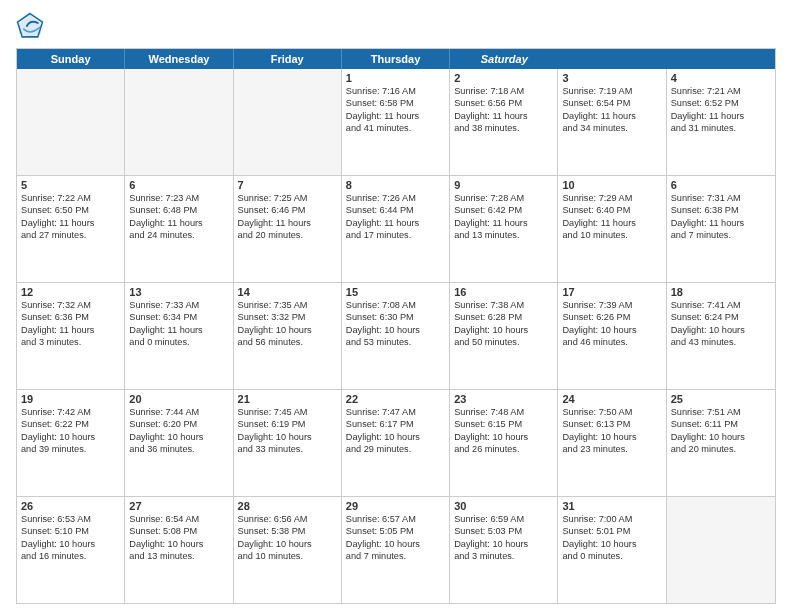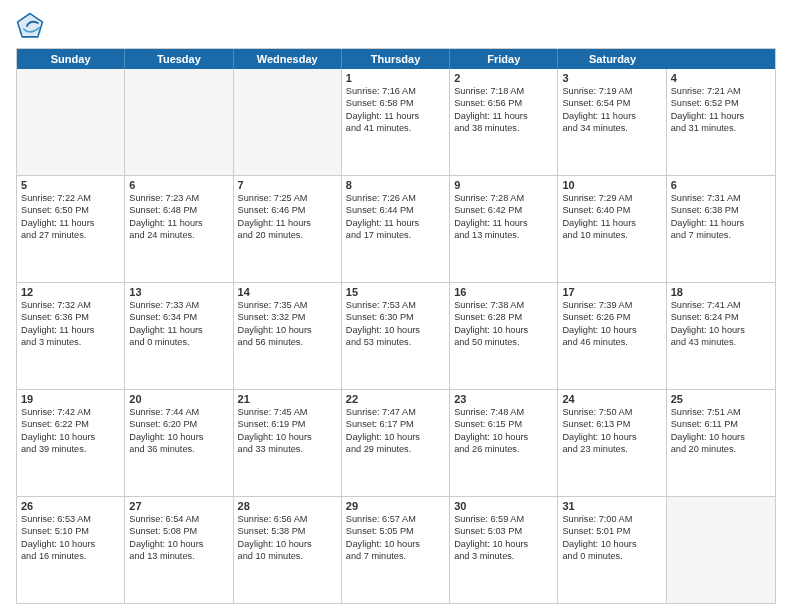--- a/index.html
+++ b/index.html
@@ -71,21 +71,21 @@
       background: #1a6aaa;
     }
     .cal-header-cell {
       color: #fff;
       font-weight: bold;
       font-size: 11px;
       padding: 4px 4px;
       text-align: center;
       border-right: 1px solid #4a8fc0;
     }
-    .cal-header-cell:last-child { border-right: none; }
+    .cal-header-cell:last-child { border-right: none; font-style: italic; }
     .cal-body {
       flex: 1;
       display: flex;
       flex-direction: column;
     }
     .cal-row {
       display: grid;
       grid-template-columns: repeat(7, 1fr);
       flex: 1;
       border-top: 1px solid #ccc;
@@ -131,24 +131,23 @@
     </div>
     <div class="title-block">
       <div class="month-title"></div>
       <div class="subtitle"></div>
     </div>
   </div>
 
   <div class="calendar">
     <div class="cal-header-row" id="cal-header">
         <div class="cal-header-cell">Sunday</div>
-        <div class="cal-header-cell">Tuesday</div>
         <div class="cal-header-cell">Wednesday</div>
+        <div class="cal-header-cell">Friday</div>
         <div class="cal-header-cell">Thursday</div>
-        <div class="cal-header-cell">Friday</div>
         <div class="cal-header-cell">Saturday</div>
       </div>
     <div class="cal-body" id="cal-body">
         <div class="cal-row">
           <div class="cal-cell empty"></div>
           <div class="cal-cell empty"></div>
           <div class="cal-cell empty"></div>
           <div class="cal-cell">
             <div class="day-num">1</div>
             <div class="cell-line">Sunrise: 7:16 AM</div>
@@ -246,21 +245,21 @@
           </div>
           <div class="cal-cell">
             <div class="day-num">14</div>
             <div class="cell-line">Sunrise: 7:35 AM</div>
             <div class="cell-line">Sunset: 3:32 PM</div>
             <div class="cell-line">Daylight: 10 hours</div>
             <div class="cell-line">and 56 minutes.</div>
           </div>
           <div class="cal-cell">
             <div class="day-num">15</div>
-            <div class="cell-line">Sunrise: 7:53 AM</div>
+            <div class="cell-line">Sunrise: 7:08 AM</div>
             <div class="cell-line">Sunset: 6:30 PM</div>
             <div class="cell-line">Daylight: 10 hours</div>
             <div class="cell-line">and 53 minutes.</div>
           </div>
           <div class="cal-cell">
             <div class="day-num">16</div>
             <div class="cell-line">Sunrise: 7:38 AM</div>
             <div class="cell-line">Sunset: 6:28 PM</div>
             <div class="cell-line">Daylight: 10 hours</div>
             <div class="cell-line">and 50 minutes.</div>

